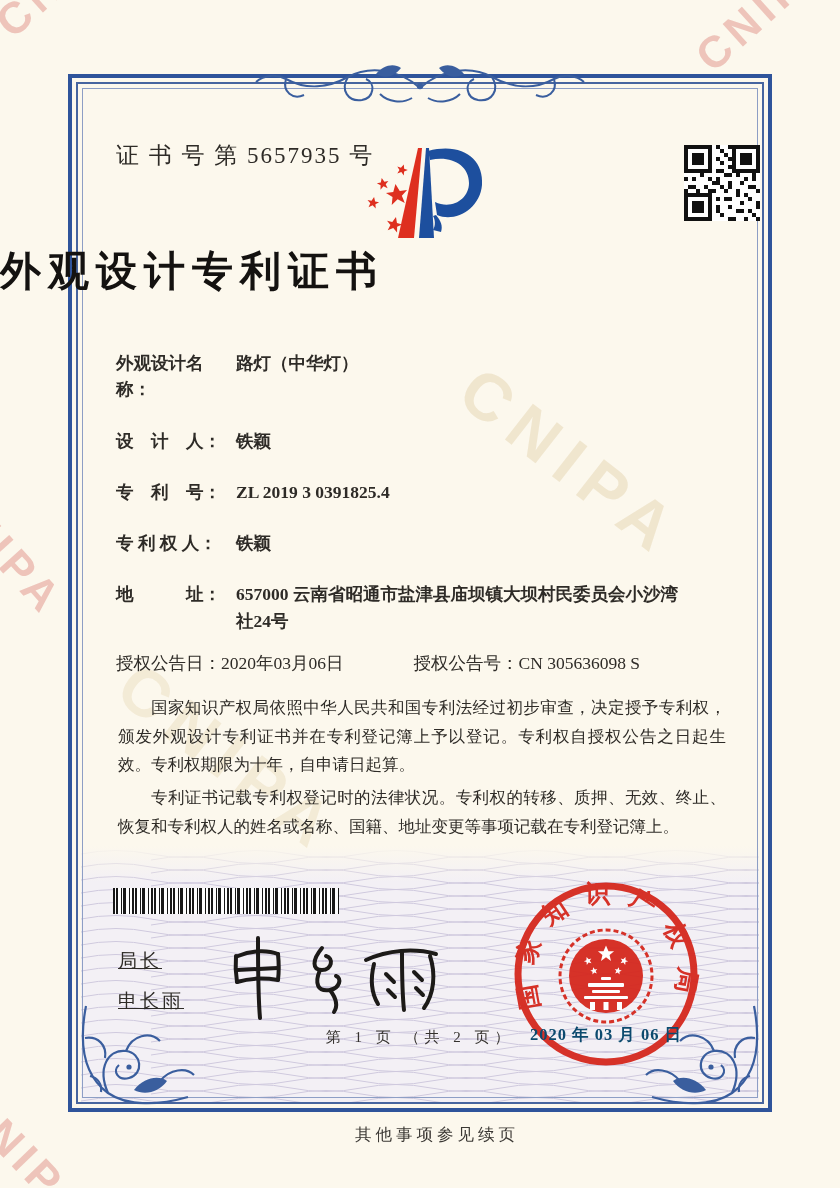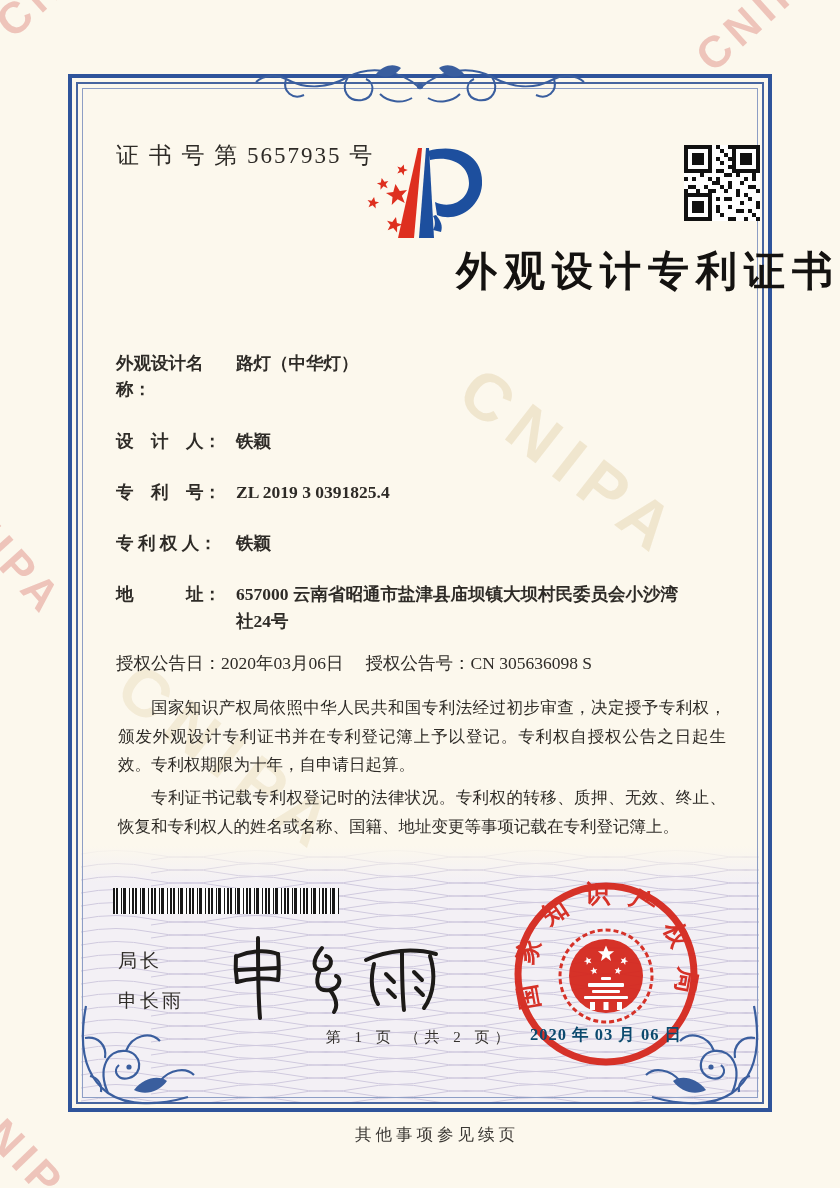--- a/index.html
+++ b/index.html
@@ -28,45 +28,45 @@
 
   .ornament{position:absolute;z-index:3;pointer-events:none;}
   .orn-top{left:252px;top:62px;}
   .orn-bl{left:72px;top:980px;}
   .orn-br{left:636px;top:980px;}
 
   
   .cert-no{position:absolute;left:116px;top:140px;font-size:23px;letter-spacing:2px;z-index:4;}
   .logo{position:absolute;left:334px;top:140px;z-index:4;}
   .qr{position:absolute;left:684px;top:145px;z-index:4;}
-  .title{position:absolute;left:0;right:0;top:244px;text-align:right;font-size:41px;font-weight:bold;
+  .title{position:absolute;left:0;right:0;top:244px;text-align:left;font-size:41px;font-weight:bold;
          letter-spacing:7px;color:#141210;z-index:4;}
 
   .fields{position:absolute;left:116px;top:350px;width:586px;font-size:17.5px;z-index:4;font-weight:bold;}
   .frow{display:flex;margin-bottom:25px;line-height:1.5;}
   .f-label{flex:0 0 120px;}
   .f-value{flex:1;}
   .frow.addr{margin-bottom:14px;}
   .frow.addr .f-value{max-width:452px;}
 
   .grant{position:absolute;left:116px;top:650px;display:flex;font-size:17.5px;z-index:4;line-height:1.5;}
   .grant .pair{display:flex;}
-  .grant .pair2{margin-left:22px;}
+  .grant .pair2{margin-left:70px;}
 
   .paras{position:absolute;left:114px;right:110px;top:690px;font-size:16.5px;line-height:1.74;
          text-align:justify;z-index:4;}
   .paras p{margin:4px;text-indent:2em;}
 
   .barcode{position:absolute;left:113px;top:888px;width:226px;height:26px;z-index:4;
     background:repeating-linear-gradient(90deg,#171717 0 2px,#fdfdfd 2px 3px,#171717 3px 5px,
       #fdfdfd 5px 8px,#171717 8px 9px,#fdfdfd 9px 10px,#171717 10px 13px,#fdfdfd 13px 16px,
       #171717 16px 17px,#fdfdfd 17px 19px);}
 
   .signatory{position:absolute;left:118px;top:948px;font-size:19px;letter-spacing:3px;z-index:4;}
-  .signatory .line{margin-bottom:14px;}
+  .signatory .line{margin-bottom:14px;text-decoration:underline;}
   .sig-svg{position:absolute;left:216px;top:926px;z-index:4;}
 
   .seal{position:absolute;left:504px;top:872px;z-index:5;opacity:.95;}
   .seal-date{position:absolute;left:504px;top:1024px;width:204px;text-align:center;font-size:16.5px;
              font-weight:bold;color:#0c4a6e;letter-spacing:1px;z-index:6;}
 
   .page-info{position:absolute;left:0;right:0;top:1028px;text-align:center;font-size:15px;
              letter-spacing:5px;z-index:4;color:#34312d;}
   .cont-note{position:absolute;left:0;right:0;top:1124px;text-align:center;font-size:16.5px;
              letter-spacing:4px;z-index:4;color:#3a3733;padding-left:34px;}

